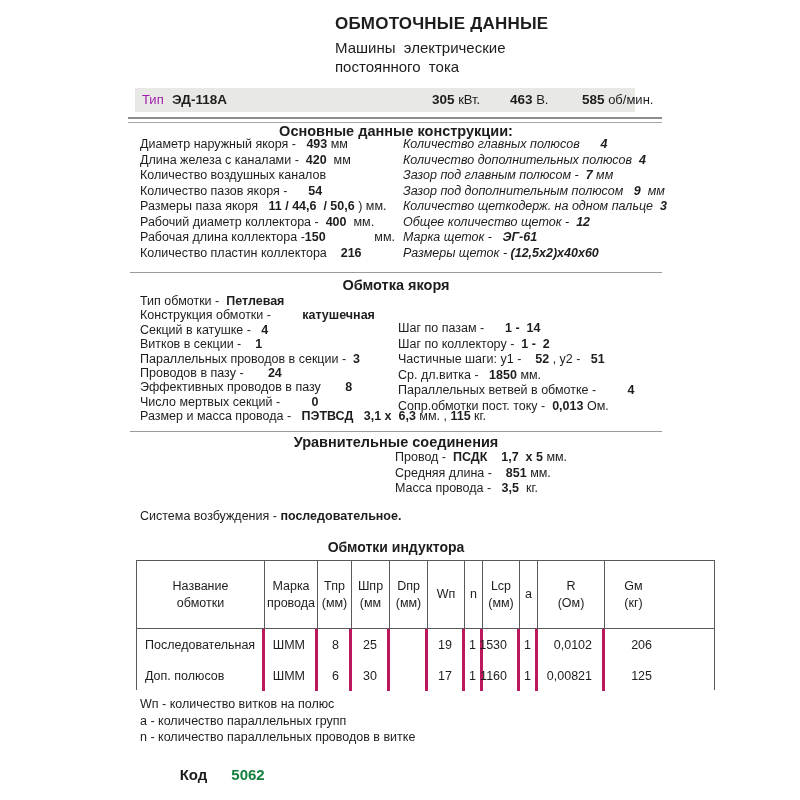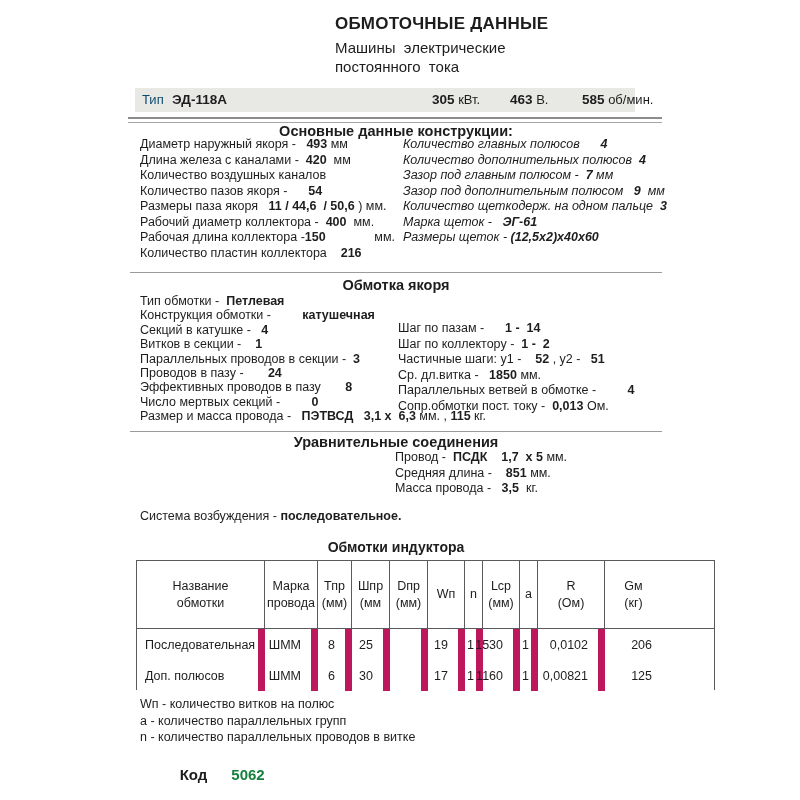--- a/index.html
+++ b/index.html
@@ -8,21 +8,21 @@
   .abs{position:absolute;}
   .pre{white-space:pre;}
   b{font-weight:700;}
   
   .title-block{left:335px;top:14px;width:310px;}
   .doc-title{font-size:17px;font-weight:700;letter-spacing:.2px;margin-bottom:4px;}
   .doc-sub{font-size:15px;line-height:19px;}
   
   .typebar{left:135px;top:88px;width:500px;height:24px;background:#e8e8e5;}
   .typebar span{position:absolute;top:4px;white-space:pre;}
-  .tb-label{left:7px;font-size:13px;color:#0c4a6e;}
+  .tb-label{left:7px;font-size:13px;color:#a21caf;}
   .tb-type{left:37px;font-weight:700;font-size:13.5px;}
   .tb-g1{left:297px;} .tb-g2{left:375px;} .tb-g3{left:447px;}
   .tb-val{font-weight:700;font-size:13.5px;}
   .tb-unit{font-size:13px;}
   
   .double-rule{left:128px;top:117px;width:534px;height:3px;
                border-top:2px solid #8d8d8d;border-bottom:1px solid #a6a6a6;}
   .thin-rule{width:532px;height:0;border-top:1px solid #9b9b9b;left:130px;}
   .rule-armature{top:272px;} .rule-equalizer{top:431px;}
   
@@ -39,21 +39,21 @@
   .excitation{left:140px;top:509px;white-space:pre;}
   
   .ind-table{left:136px;top:560px;width:579px;height:130px;
              border:1px solid #5a5a5a;border-bottom:none;box-sizing:border-box;}
   .cols{display:grid;grid-template-columns:128px 53px 34px 38px 38px 37px 18px 37px 18px 67px 57px;}
   .thead{height:68px;border-bottom:1px solid #5a5a5a;box-sizing:border-box;}
   .th{border-right:1px solid #5a5a5a;display:flex;flex-direction:column;justify-content:center;
       align-items:center;text-align:center;font-size:12.5px;line-height:17px;}
   .th:last-child{border-right:none;}
   .trow{height:31px;}
-  .td{border-right:7px solid #be185d;display:flex;align-items:center;
+  .td{border-right:3px solid #be185d;display:flex;align-items:center;
       justify-content:flex-end;padding-right:10px;box-sizing:border-box;font-size:12.5px;}
   .td:nth-child(1){justify-content:flex-start;padding-left:8px;padding-right:0;}
   .td:nth-child(7),.td:nth-child(9){justify-content:center;padding-right:0;}
   .td:nth-child(11){border-right:none;}
   
   .footnotes{left:140px;top:696px;line-height:16.5px;}
   .code-line{left:163px;top:749px;font-size:15px;font-weight:700;white-space:pre;}
   .code-value{margin-left:24px;}
 </style>
 </head>
@@ -88,20 +88,21 @@
       <div class="line"><span>Рабочий диаметр коллектора -  </span><b>400</b><span>  мм.</span><b></b><span></span></div>
       <div class="line"><span>Рабочая длина коллектора -</span><b>150</b><span>              мм.</span><b></b><span></span></div>
       <div class="line"><span>Количество пластин коллектора    </span><b>216</b><span></span><b></b><span></span></div>
     </div>
   <div class="abs col c-right">
       <div class="line"><span>Количество главных полюсов      </span><b>4</b><span></span><b></b><span></span></div>
       <div class="line"><span>Количество дополнительных полюсов  </span><b>4</b><span></span><b></b><span></span></div>
       <div class="line"><span>Зазор под главным полюсом -  </span><b>7</b><span> мм</span><b></b><span></span></div>
       <div class="line"><span>Зазор под дополнительным полюсом   </span><b>9</b><span>  мм</span><b></b><span></span></div>
       <div class="line"><span>Количество щеткодерж. на одном пальце  </span><b>3</b><span></span><b></b><span></span></div>
+      <div class="line"><span>Общее количество щеток -  </span><b>12</b><span></span><b></b><span></span></div>
       <div class="line"><span>Марка щеток -   </span><b>ЭГ-61</b><span></span><b></b><span></span></div>
       <div class="line"><span>Размеры щеток - </span><b>(12,5х2)х40х60</b><span></span><b></b><span></span></div>
     </div>
 
   <div class="abs thin-rule rule-armature"></div>
   <div class="abs sec-head h-armature">Обмотка якоря</div>
 
   <div class="abs col a-left">
       <div class="line"><span>Тип обмотки -  </span><b>Петлевая</b><span></span><b></b><span></span></div>
       <div class="line"><span>Конструкция обмотки -         </span><b>катушечная</b><span></span><b></b><span></span></div>

